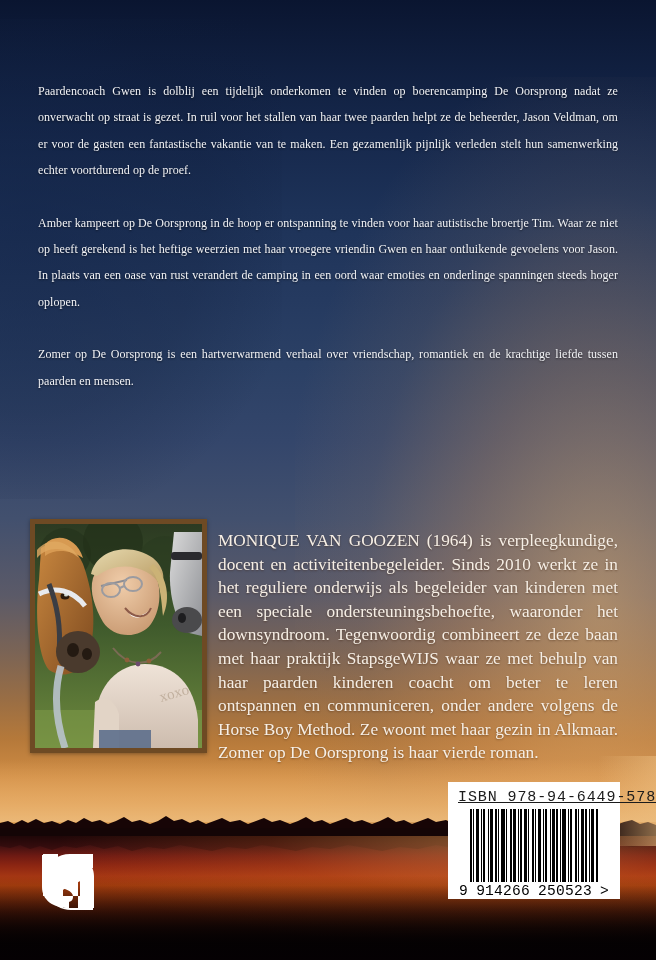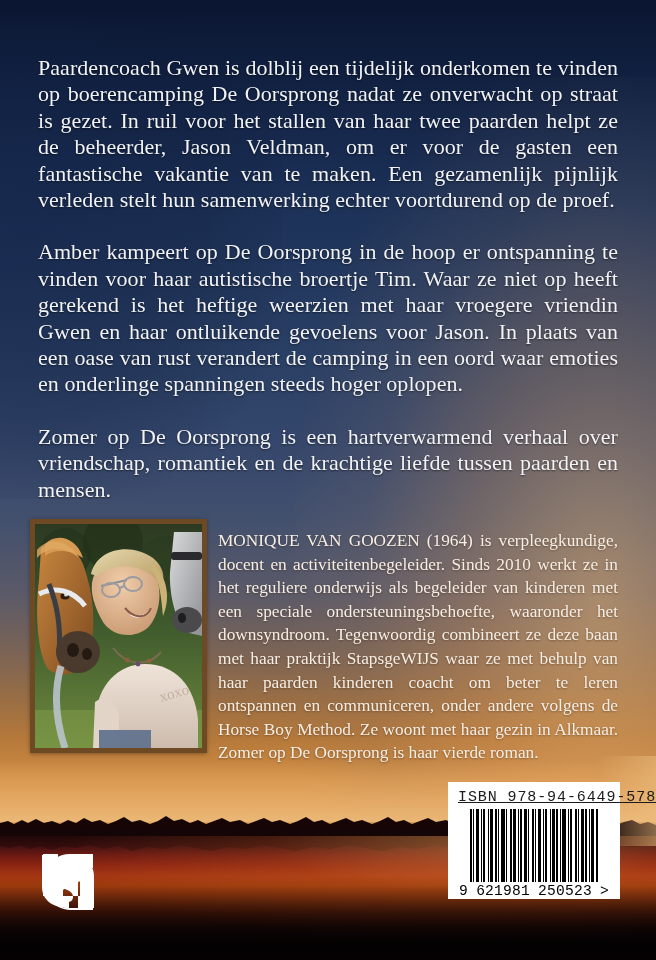--- a/index.html
+++ b/index.html
@@ -149,24 +149,24 @@
     height: 90px;
     background: linear-gradient(to left,
       rgba(236,190,128,0.55) 0%,
       rgba(236,190,128,0) 100%);
   }
 
   
   .blurb {
     position: absolute;
     left: 38px;
-    top: 55px;
+    top: 78px;
     width: 580px;
     color: #f2f3f6;
-    font-size: 22px;
+    font-size: 12px;
     line-height: 26.4px;
     text-align: justify;
     text-shadow: 0 1px 2px rgba(0,0,0,0.55);
     letter-spacing: 0.05px;
   }
   .blurb p { margin: 0 0 26px 0; }
   .blurb p:last-child { margin-bottom: 0; }
 
   
   .author-photo {
@@ -455,21 +455,21 @@
       <span style="width:2px"></span>
         <span style="width:2px;background:#fff"></span>
       <span style="width:1px"></span>
         <span style="width:1px;background:#fff"></span>
       <span style="width:3px"></span>
         <span style="width:2px;background:#fff"></span>
       <span style="width:2px"></span>
     </div>
     <div class="barcode-digits">
       <span>9</span>
-      <span>621981</span>
+      <span>914266</span>
       <span>250523</span>
       <span>&gt;</span>
     </div>
   </div>
 
   <div class="logo">
     <svg class="logo-mark" viewBox="0 0 56 58">
       <path fill="#ffffff" d="M3,2 L18,2 L18,40 C18,47 22,50 27,50 C31,50 33,48 33,45
         C33,41 30,39 25,37 C16,34 9,30 9,20 C9,9 18,2 30,2 L53,2 L53,16 L38,16
         L38,56 L23,56 L23,20 C23,15 26,13 30,13 C34,13 36,15 36,18

